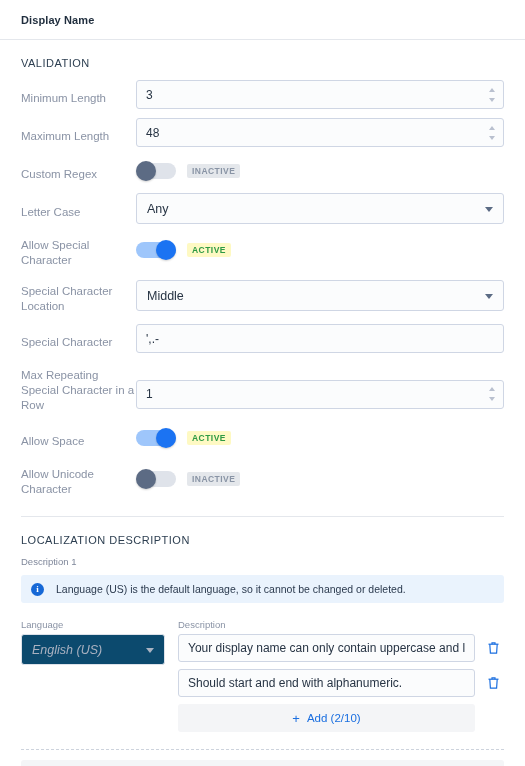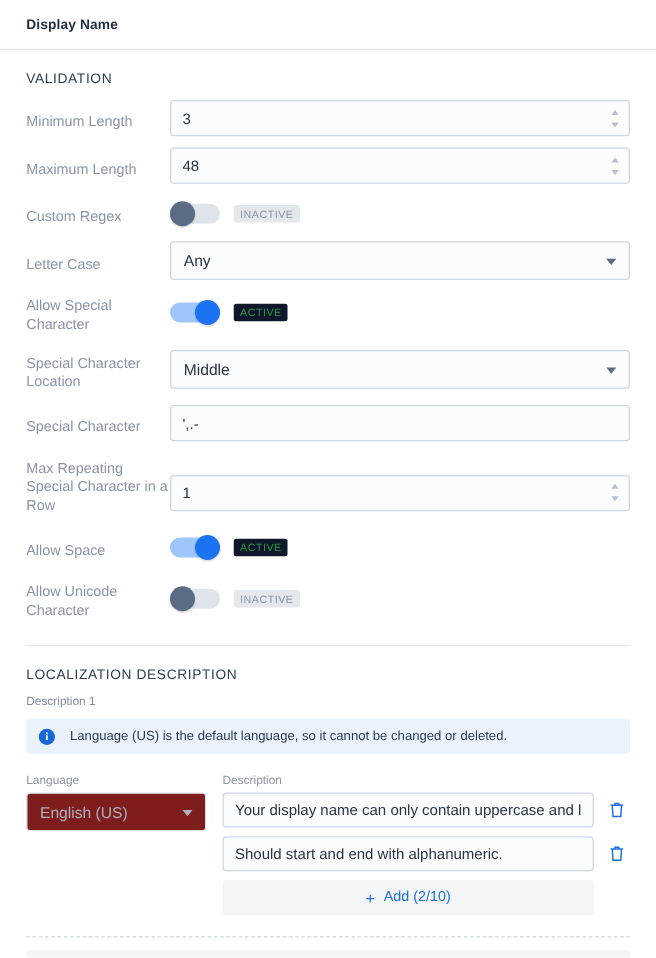--- a/index.html
+++ b/index.html
@@ -112,23 +112,24 @@
   .sel .chev {
     position: absolute;
     right: 10px; top: 50%;
     margin-top: -2px;
     width: 0; height: 0;
     border-left: 4px solid transparent;
     border-right: 4px solid transparent;
     border-top: 5px solid #5b6b84;
   }
   .sel.disabled {
-    background: #7f1d1d;
+    background: #0c4a6e;
     color: #a9b1c0;
     border-color: #dde2ea;
+    font-style: italic;
   }
   .sel.disabled .chev { border-top-color: #aab3c2; }
 
   
   .tgwrap { display: flex; align-items: center; height: 29px; padding-top: 1px; }
   .toggle {
     width: 40px; height: 16px;
     border-radius: 9px;
     position: relative;
     flex: 0 0 auto;
@@ -141,28 +142,28 @@
     box-shadow: 0 1px 2px rgba(0,0,0,.18);
   }
   .toggle.off { background: #dfe3ea; }
   .toggle.off .knob { left: 0; background: #5c6b84; }
   .toggle.on { background: #9ec6fb; }
   .toggle.on .knob { left: 20px; background: #1b73f2; }
 
   .badge {
     margin-left: 11px;
     font-size: 8.5px;
-    font-weight: normal;
+    font-weight: bold;
     letter-spacing: .45px;
     padding: 3px 5px 2px 5px;
     border-radius: 2px;
     line-height: 1;
   }
   .badge.inactive { background: #e4e7eb; color: #8994a5; }
-  .badge.active { background: #0f172a; color: #2e9a44; }
+  .badge.active { background: #fef9c3; color: #2e9a44; }
 
   
   .hr {
     border: 0;
     border-top: 1px solid #e4e7ec;
     margin: 19px 0 0 0;
   }
 
   
   .sublabel {

